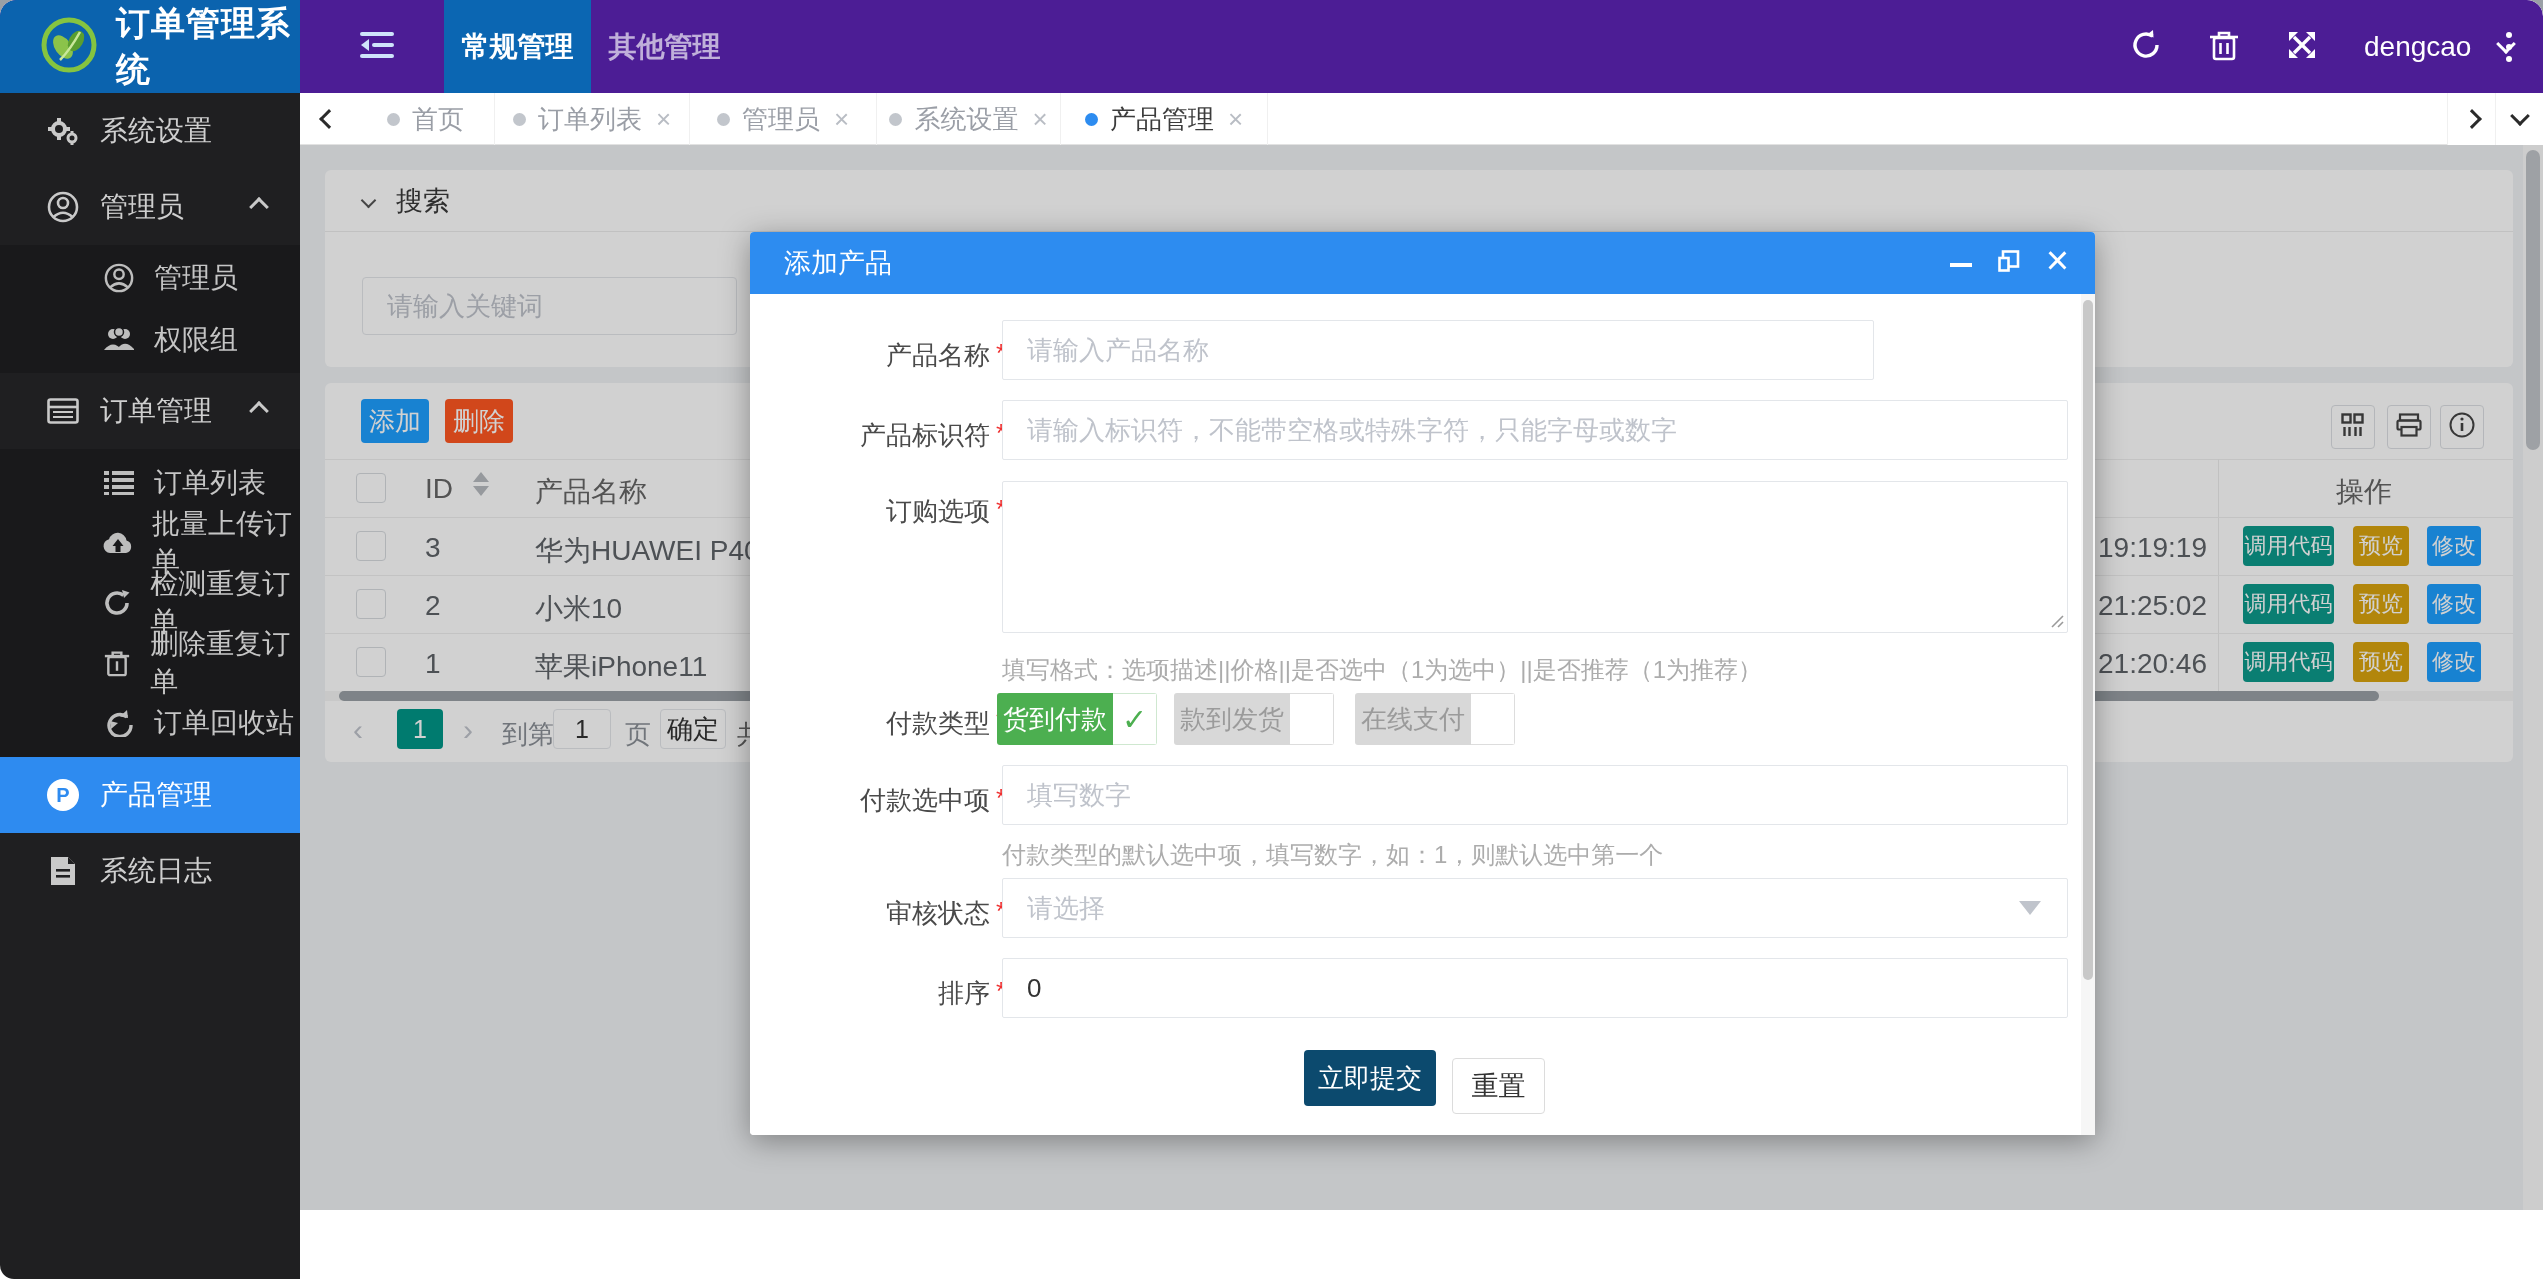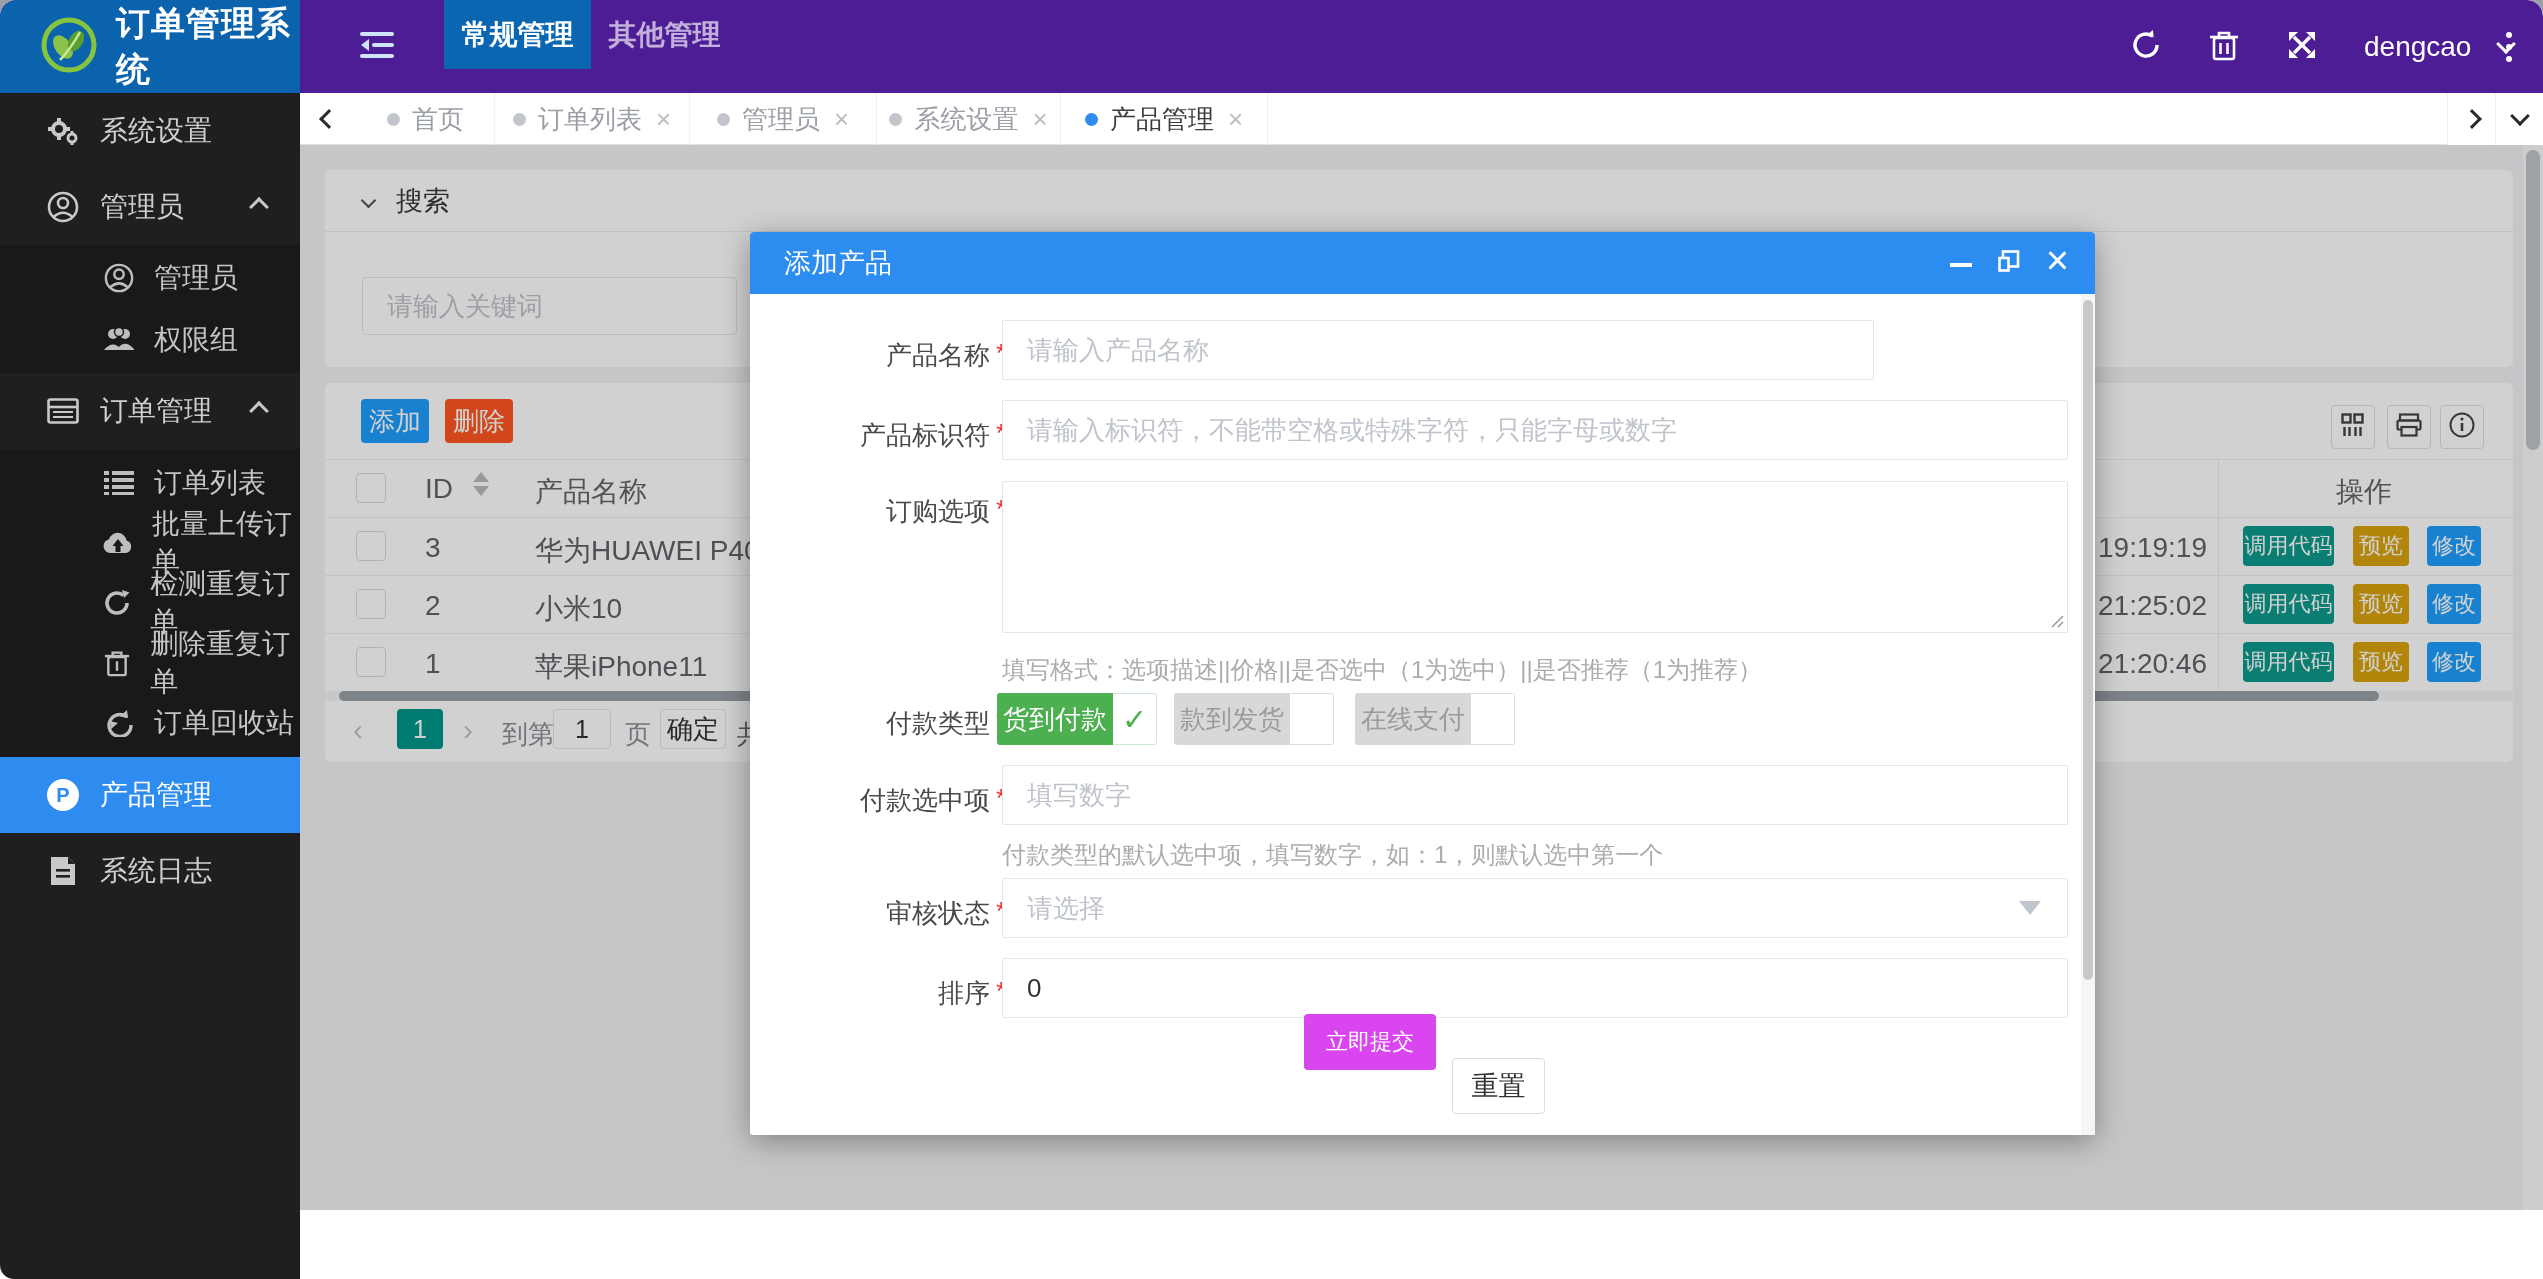--- a/index.html
+++ b/index.html
@@ -4,21 +4,21 @@
 <style>
   html,body{margin:0;padding:0;background:#9aa0a6;}
   *{box-sizing:border-box;font-family:"Liberation Sans","DejaVu Sans",sans-serif;}
   .screen{position:relative;width:2543px;height:1279px;background:#fff;overflow:hidden;border-radius:16px 16px 0 0;}
   .abs{position:absolute;}
 
   
   .hdr{position:absolute;left:0;top:0;width:2543px;height:93px;background:#4c1d95;border-radius:16px 16px 0 0;}
   .logo-block{position:absolute;left:0;top:0;width:300px;height:93px;background:#0B63AE;border-radius:16px 0 0 0;display:flex;align-items:center;padding-left:40px;}
   .logo-title{color:#fff;font-size:34px;font-weight:bold;margin-left:18px;letter-spacing:1px;}
-  .hnav{position:absolute;top:0;height:69px;display:flex;align-items:center;justify-content:center;font-size:28px;font-weight:bold;color:rgba(255,255,255,.65);}
+  .hnav{position:absolute;top:0;height:93px;display:flex;align-items:center;justify-content:center;font-size:28px;font-weight:bold;color:rgba(255,255,255,.65);}
   .hnav.active{background:#0B66B2;color:#fff;}
   .hicon{position:absolute;top:0;height:93px;width:64px;display:flex;align-items:center;justify-content:center;color:#fff;}
   .husr{position:absolute;top:0;height:93px;display:flex;align-items:center;color:#fff;font-size:28px;}
   .chev{display:inline-block;width:14px;height:14px;border-right:3px solid currentColor;border-bottom:3px solid currentColor;}
   .chev.down{transform:rotate(45deg);}
   .chev.up{transform:rotate(-135deg);}
   .chev.left{transform:rotate(135deg);}
   .chev.right{transform:rotate(-45deg);}
   .dots3{display:flex;flex-direction:column;gap:6px;}
   .dots3 i{width:6px;height:6px;border-radius:50%;background:#fff;}
@@ -540,21 +540,21 @@
       <span class="star" style="top:602px;">*</span>
       <div class="input" style="position:absolute;left:252px;top:584px;width:1066px;height:60px;border-radius:2px;display:flex;align-items:center;">
         <span style="color:#BFC3CB;">请选择</span>
         <span class="tri-down" style="position:absolute;right:26px;"></span>
       </div>
 
       <span class="flabel" style="top:682px;">排序</span>
       <span class="star" style="top:682px;">*</span>
       <input class="input" style="position: absolute; left: 252px; top: 664px; width: 1066px; height: 60px; border-radius: 2px;" value="0">
 
-      <div class="btn" style="position:absolute;left:554px;top:720px;width:132px;height:56px;background:#d946ef;font-size:22px;">
+      <div class="btn" style="position:absolute;left:554px;top:756px;width:132px;height:56px;background:#0c4a6e;font-size:26px;">
         <span>立即提交</span>
       </div>
       <div class="abs" style="left:702px;top:764px;width:93px;height:56px;border:1px solid #DCDCDC;border-radius:4px;background:#fff;display:flex;align-items:center;justify-content:center;font-size:27px;color:#333;">
         <span>重置</span>
       </div>
 
       <div class="mscroll" style="top:0;">
         <div class="thumb"></div>
       </div>
     </div>

